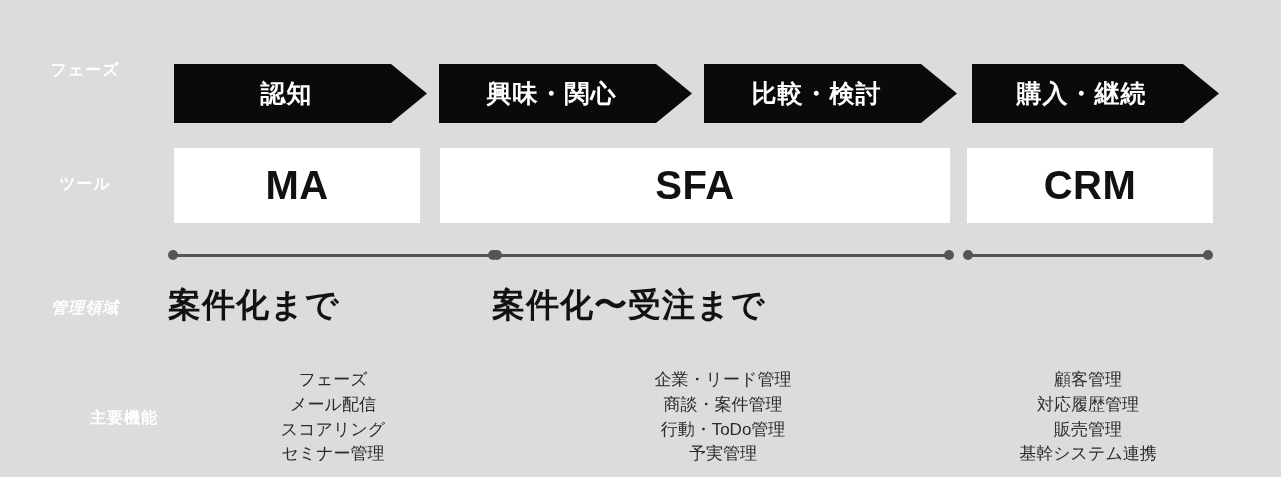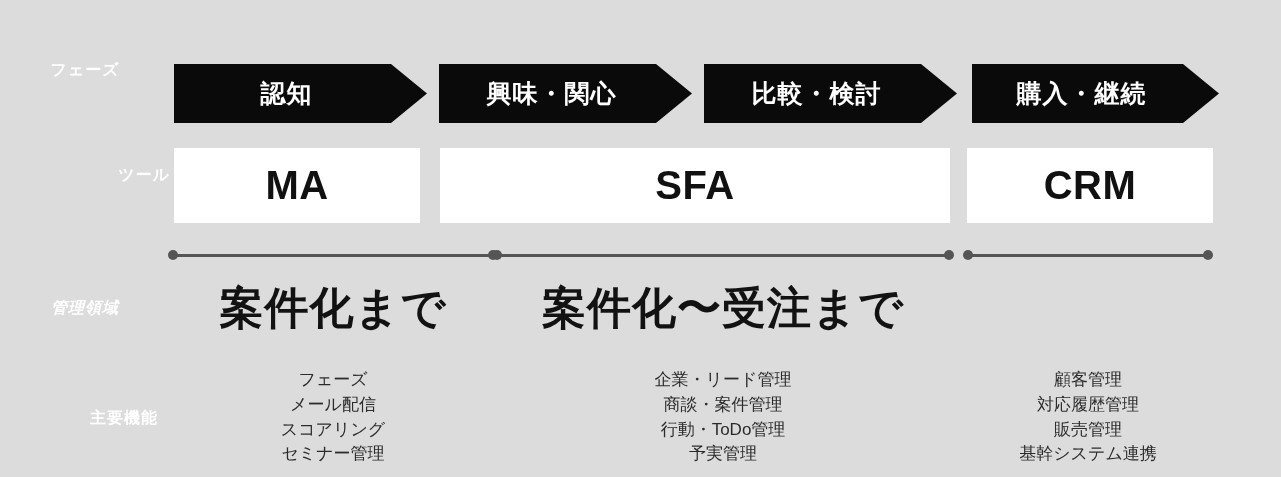--- a/index.html
+++ b/index.html
@@ -26,21 +26,21 @@
     width: 170px;
     text-align: center;
     color: #ffffff;
     font-weight: bold;
     font-size: 16px;
     letter-spacing: 1px;
     line-height: 1;
     white-space: nowrap;
   }
   #label-phase   { top: 62px; }
-  #label-tool    { top: 167px; text-align: right; }
+  #label-tool    { top: 176px; }
   #label-area    { top: 300px; font-style: italic; }
   #label-feature { top: 410px; margin-left: 39px; }
 
   
   .phase-arrow {
     position: absolute;
     top: 40px;
     height: 59px;
     background: #0a0a0a;
     display: flex;
@@ -106,28 +106,27 @@
   .connector .dot.r { right: 0; }
 
   #conn-0 { left: 168px; width: 330px; }
   #conn-1 { left: 492px; width: 462px; }
   #conn-2 { left: 963px; width: 250px; }
 
   
   .area-title {
     position: absolute;
     top: 285px;
-    text-align: center;
+    text-align: left;
     color: #121212;
     font-weight: bold;
-    font-size: 44px;
+    font-size: 33px;
     letter-spacing: 1px;
     white-space: nowrap;
     line-height: 1.2;
-    font-family: Liberation Mono, monospace;
   }
   #area-0 { left: 168px; width: 330px; }
   #area-1 { left: 492px; width: 462px; }
   #area-2 { left: 963px; width: 250px; }
 
   
   .feature-list {
     position: absolute;
     top: 368px;
     text-align: center;

